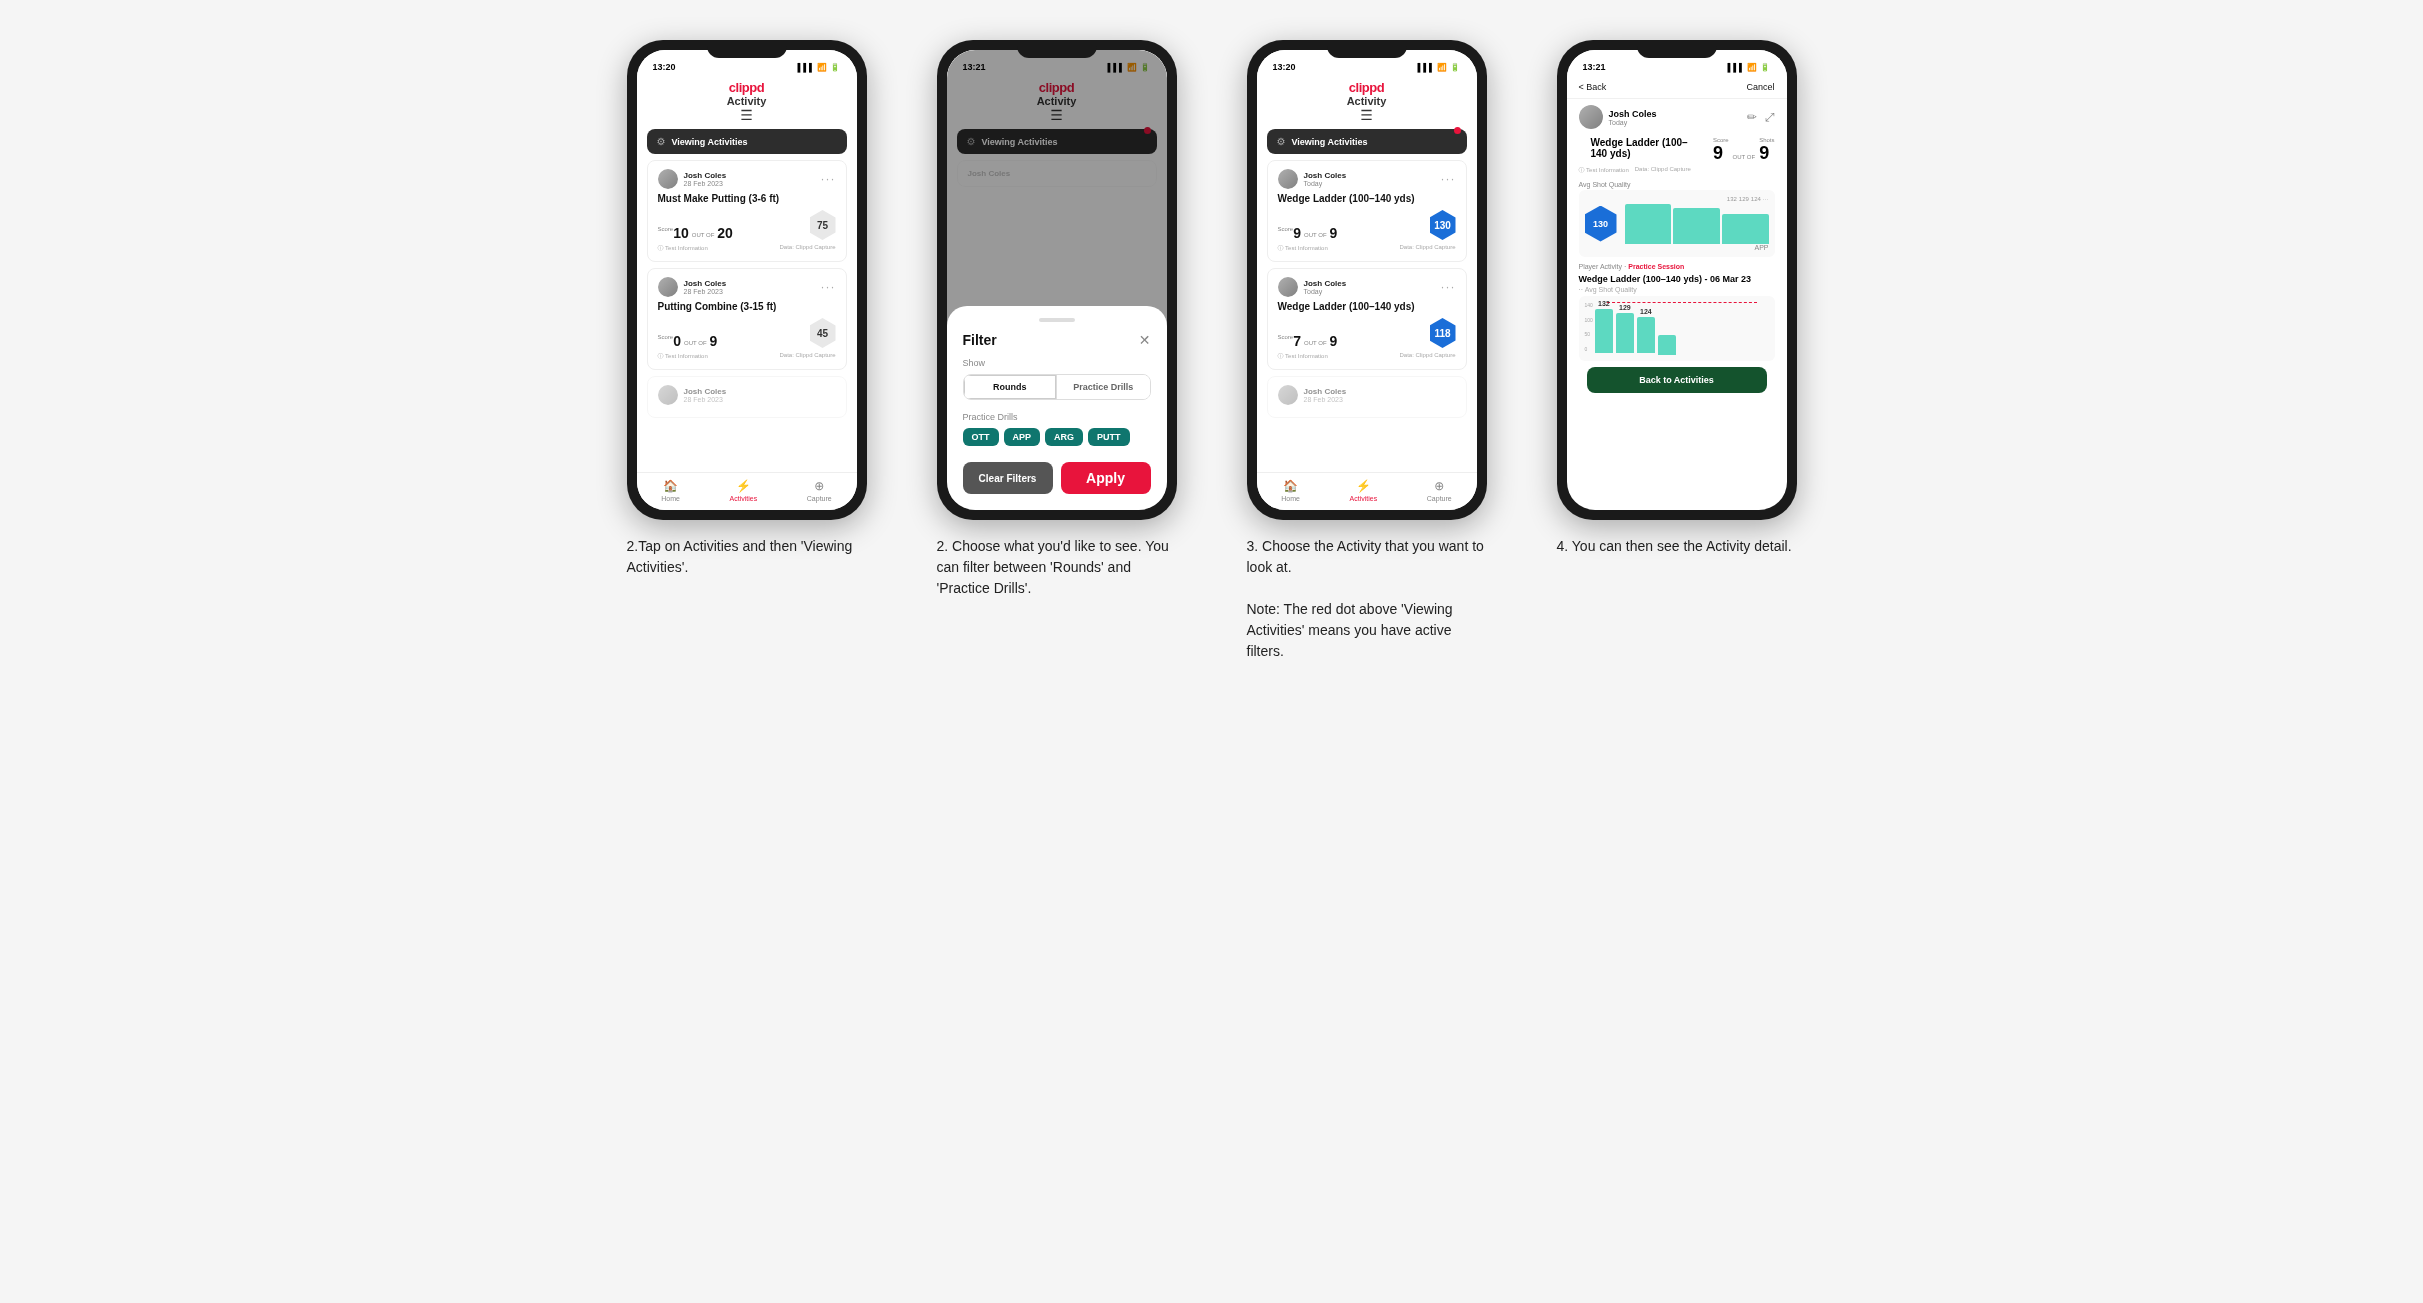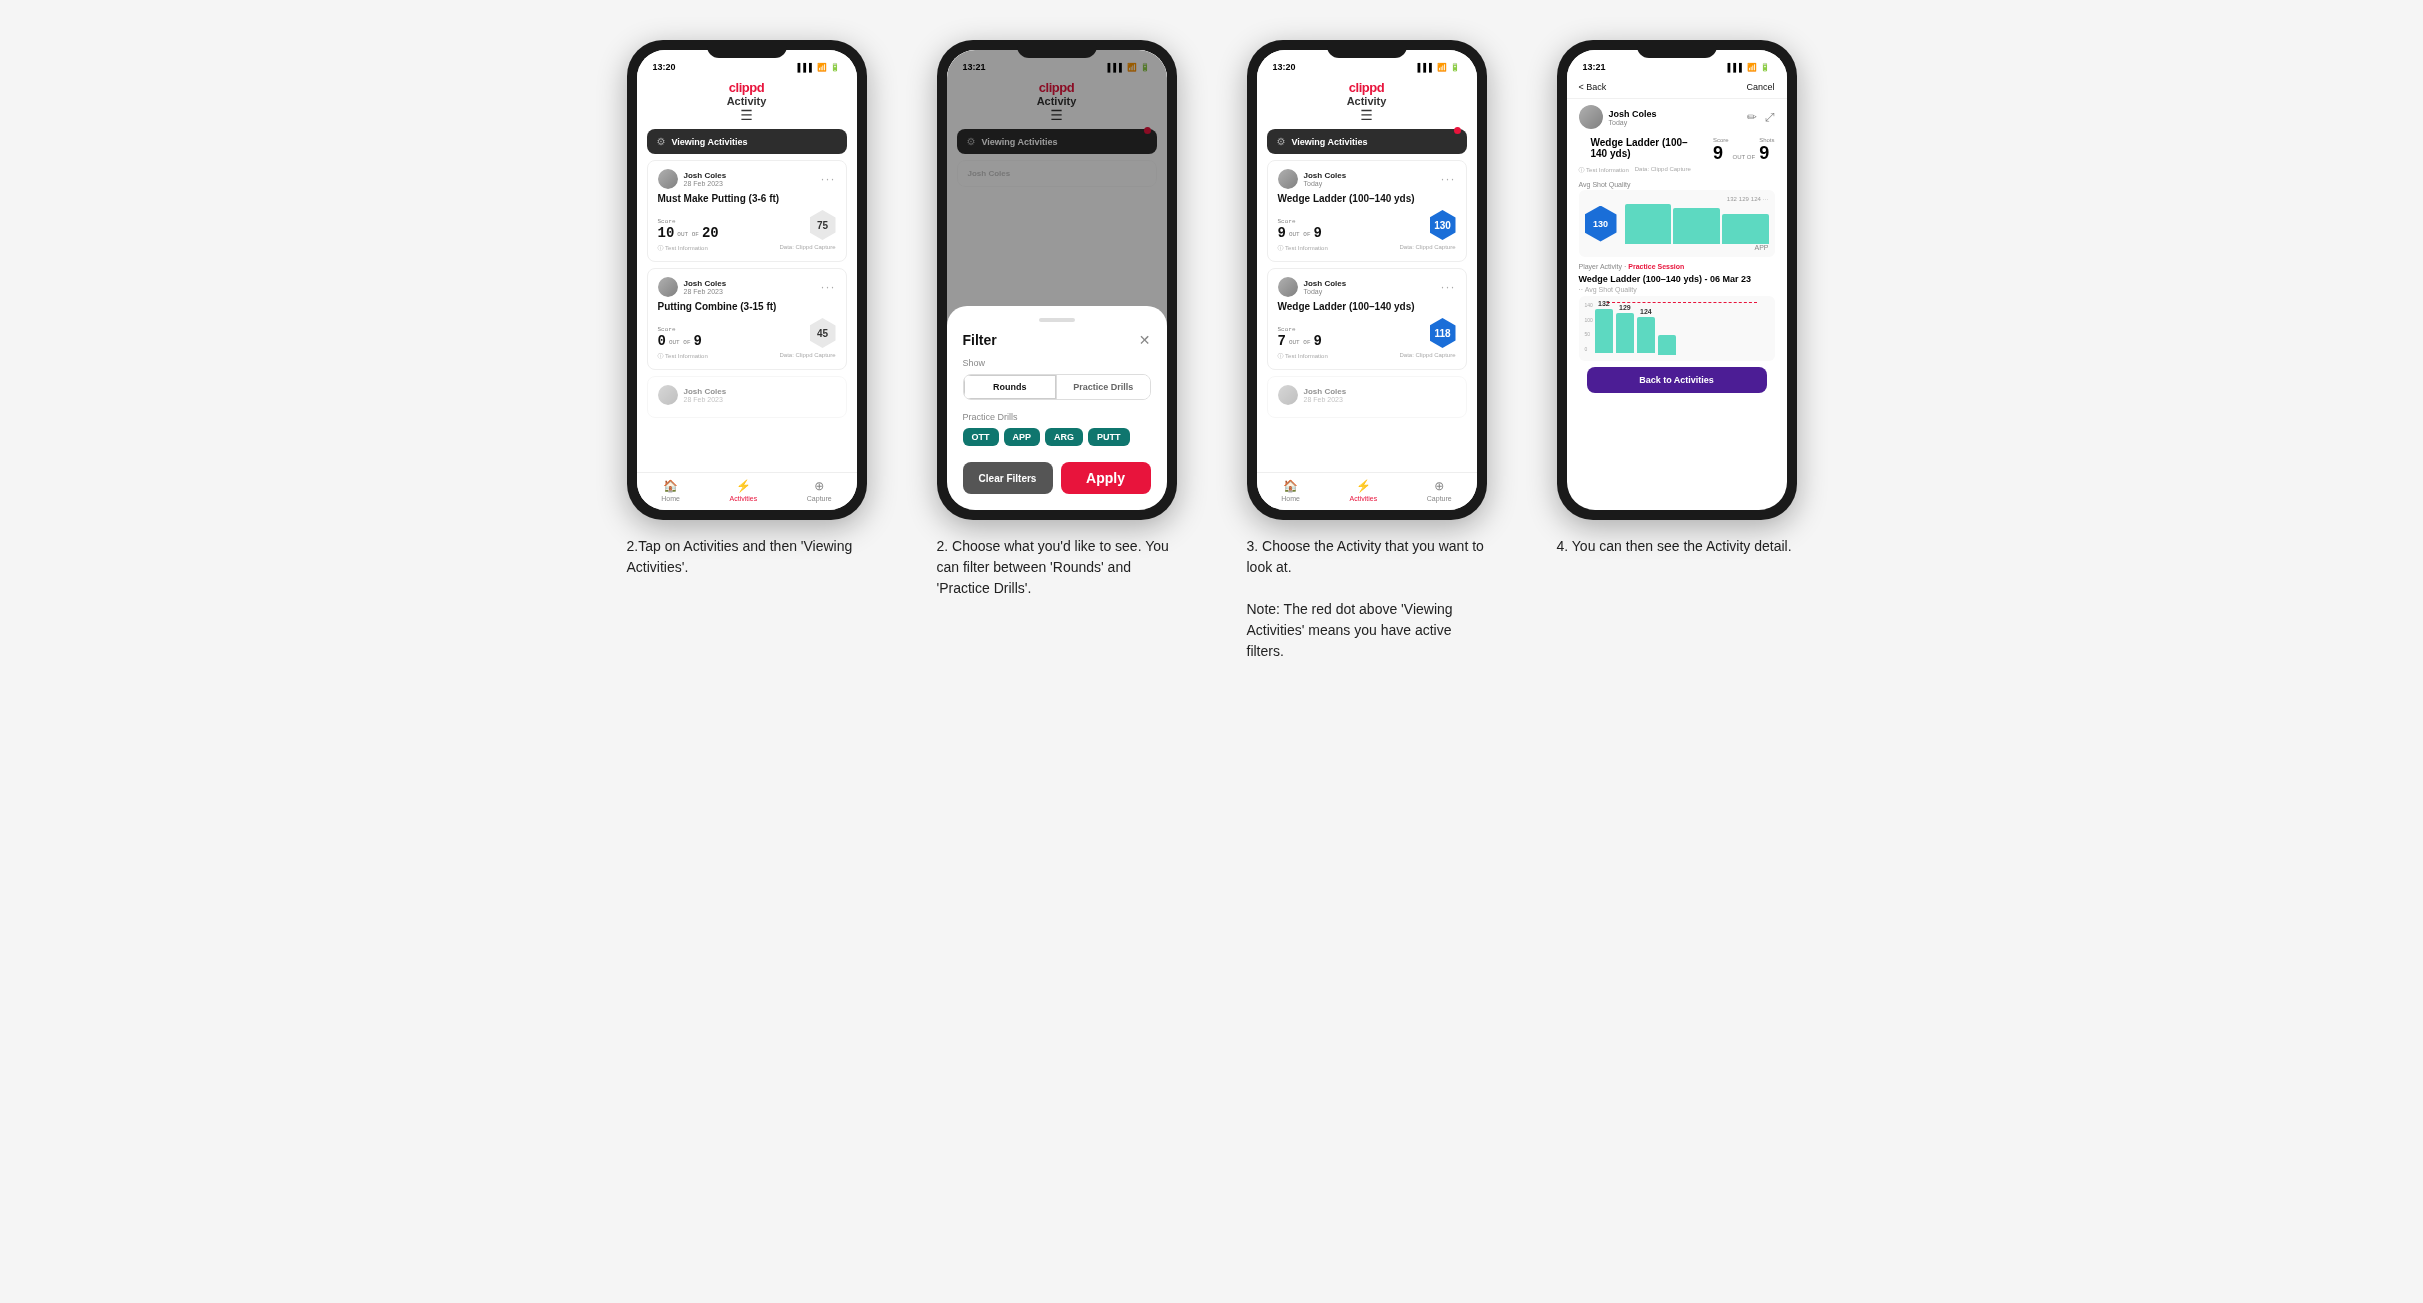--- a/index.html
+++ b/index.html
@@ -166,21 +166,21 @@
     .user-info { display: flex; flex-direction: column; }
     .user-name { font-size: 8px; font-weight: 700; color: #222; }
     .user-date { font-size: 7px; color: #888; }
     .dots { font-size: 12px; color: #aaa; letter-spacing: 1px; }
     .card-title { font-size: 10px; font-weight: 700; color: #111; margin-bottom: 6px; }
     .card-stats {
       display: flex;
       align-items: flex-end;
       gap: 10px;
     }
-    .stat-group { display: flex; flex-direction: column; font-family: Liberation Mono, monospace; }
+    .stat-group { display: flex; flex-direction: row; }
     .stat-label { font-size: 6px; color: #888; margin-bottom: 1px; }
     .stat-value {
       font-size: 14px;
       font-weight: 800;
       color: #111;
       line-height: 1;
     }
     .stat-out-of {
       display: flex;
       align-items: flex-end;
@@ -424,21 +424,21 @@
       background: #f9f9f9;
       border-radius: 6px;
       padding: 6px;
     }
     .big-bar-col { display: flex; flex-direction: column; align-items: center; gap: 2px; }
     .big-bar { width: 18px; background: #5dd9c1; border-radius: 2px 2px 0 0; }
     .big-bar-label { font-size: 6px; color: #888; }
     .big-bar-val { font-size: 7px; font-weight: 700; color: #333; }
     .back-to-btn {
       margin: 6px 20px 0;
-      background: #4c1d95;
+      background: #14532d;
       color: #fff;
       text-align: center;
       padding: 8px;
       border-radius: 8px;
       font-size: 9px;
       font-weight: 700;
     }
     .dashed-line {
       border-top: 1px dashed #e8143c;
       margin: 0 12px 2px;

